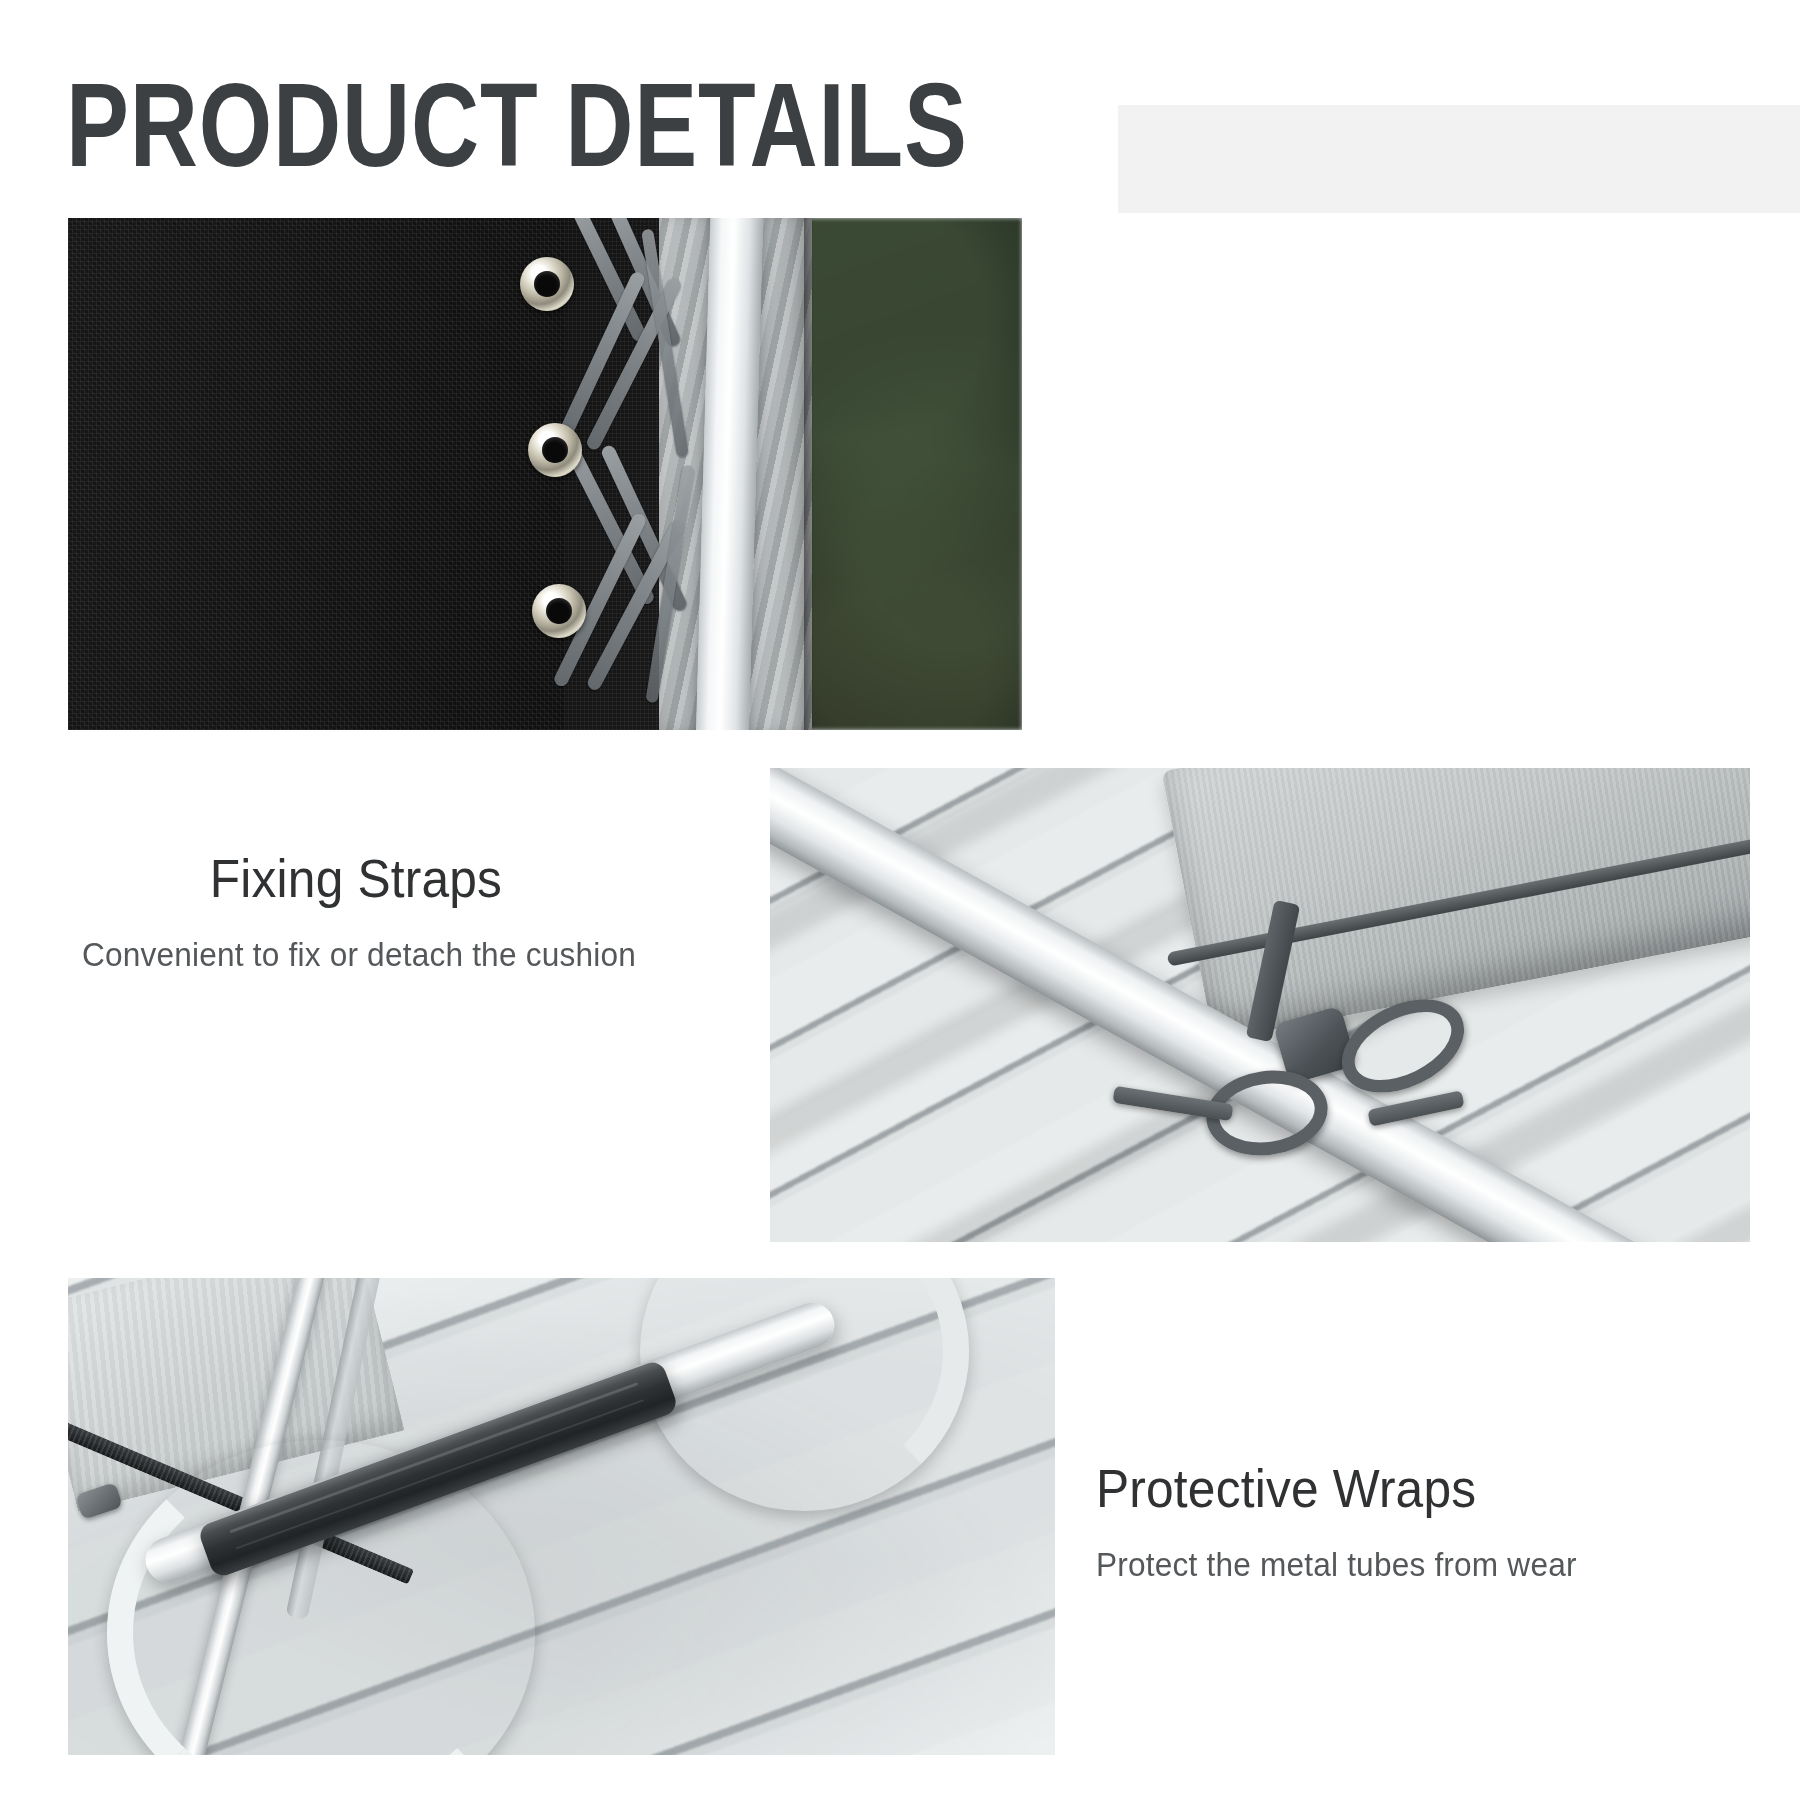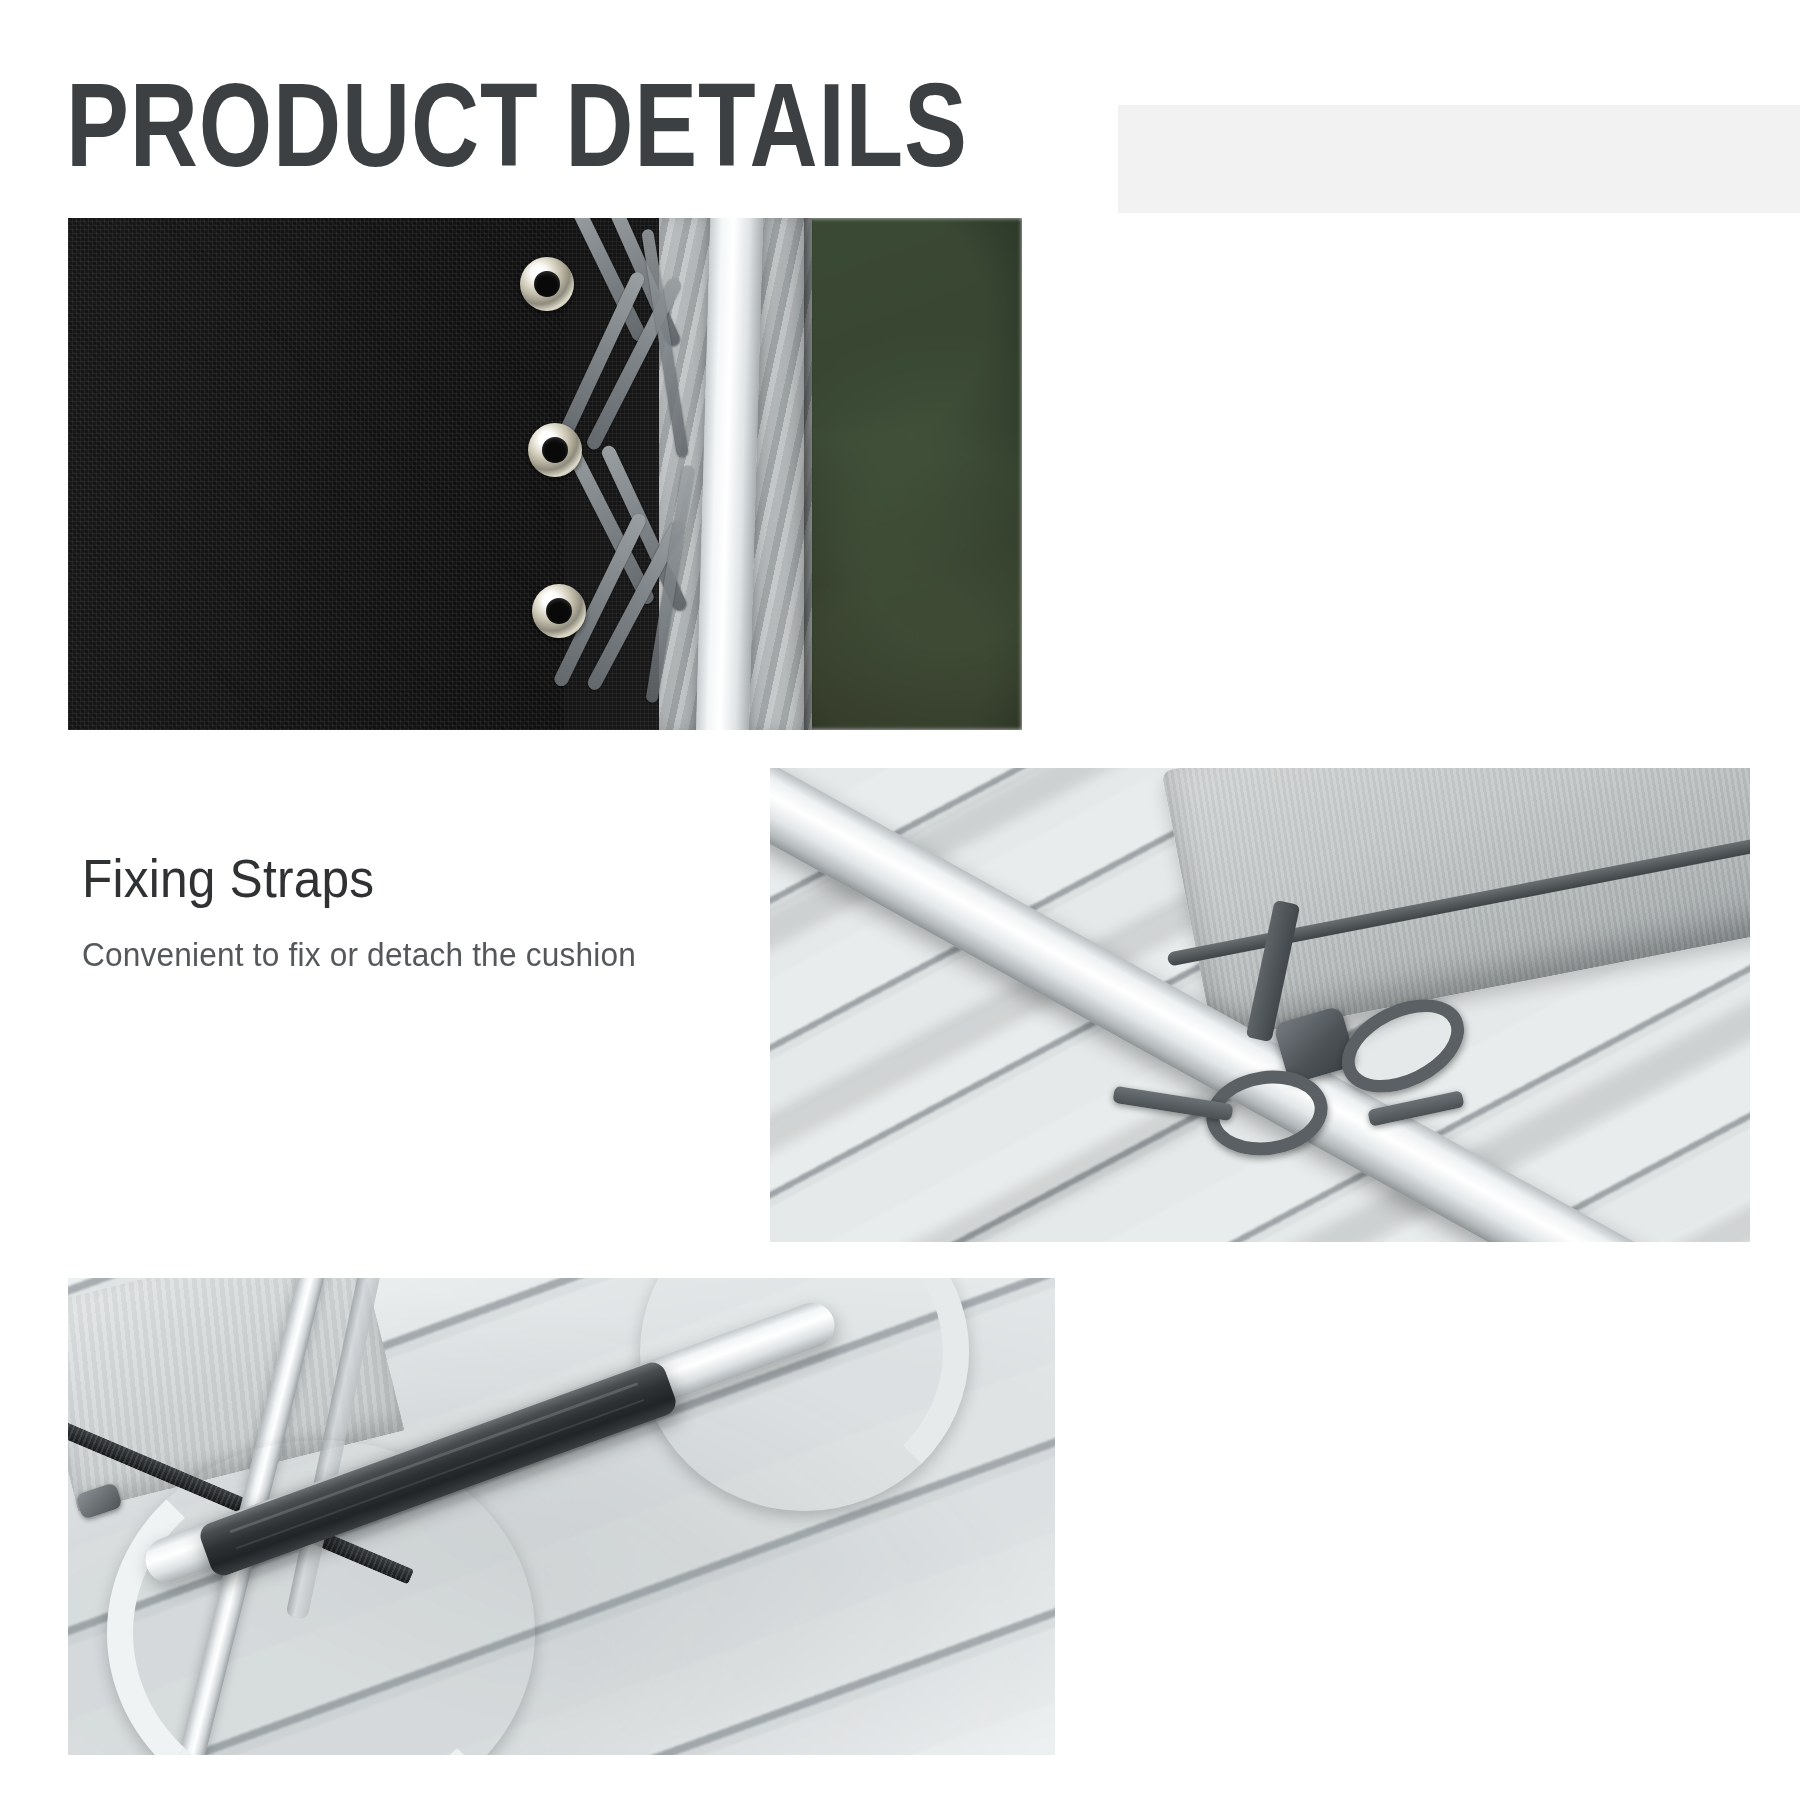--- a/index.html
+++ b/index.html
@@ -263,21 +263,21 @@
     transform:scaleX(0.92);transform-origin:left top;
     white-space:nowrap;
   }
   .txt p{
     margin:26px 0 0 0;font-weight:300;color:#55585a;
     font-size:34px;line-height:40px;letter-spacing:.2px;
     transform:scaleX(0.93);transform-origin:left top;
     white-space:nowrap;
   }
   #txt1{left:1096px;top:418px;}
-  #txt2{left:82px;top:848px;}
+  #txt2{left:82px;top:848px;text-align:center;}
   #txt3{left:1096px;top:1458px;}
 </style>
 </head>
 <body>
 
 <div class="page">
 
   <div class="accent-band"></div>
   <div class="page-title">PRODUCT DETAILS</div>
 
@@ -331,14 +331,18 @@
     <div class="p3-trim"></div>
     <div class="p3-legB"></div>
     <div class="p3-legA"></div>
     <div class="p3-arcR"></div>
     <div class="p3-arc"></div>
     <div class="p3-bar"></div>
     <div class="p3-wrap"></div>
     <div class="p3-clip"></div>
   </div>
 
+  <div class="txt" id="txt3">
+    <h2>Protective Wraps</h2>
+    <p>Protect the metal tubes from wear</p>
+  </div>
 
 </div>
 
 </body></html>

